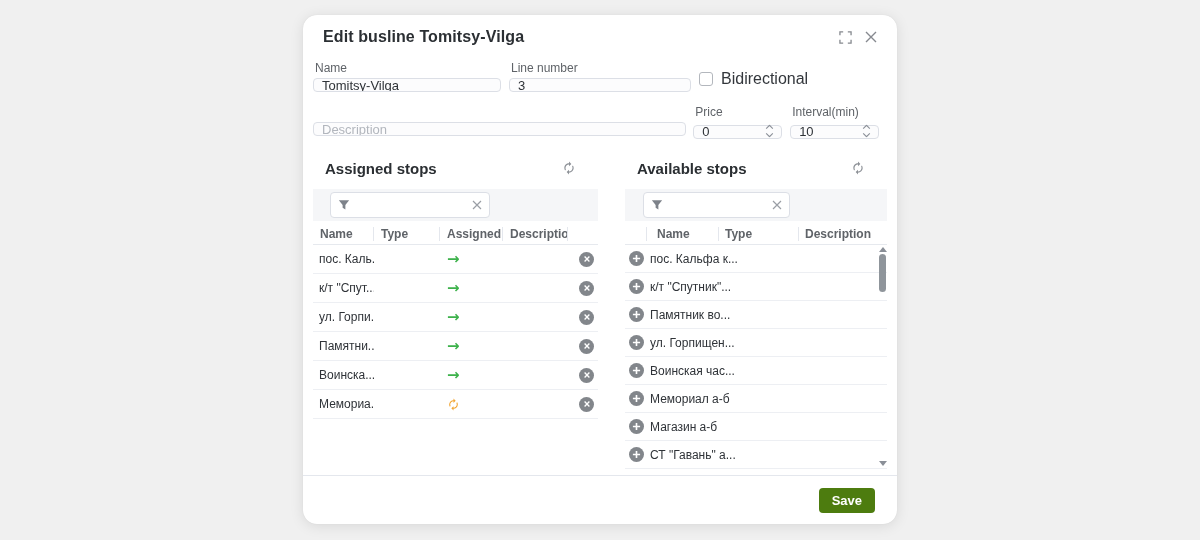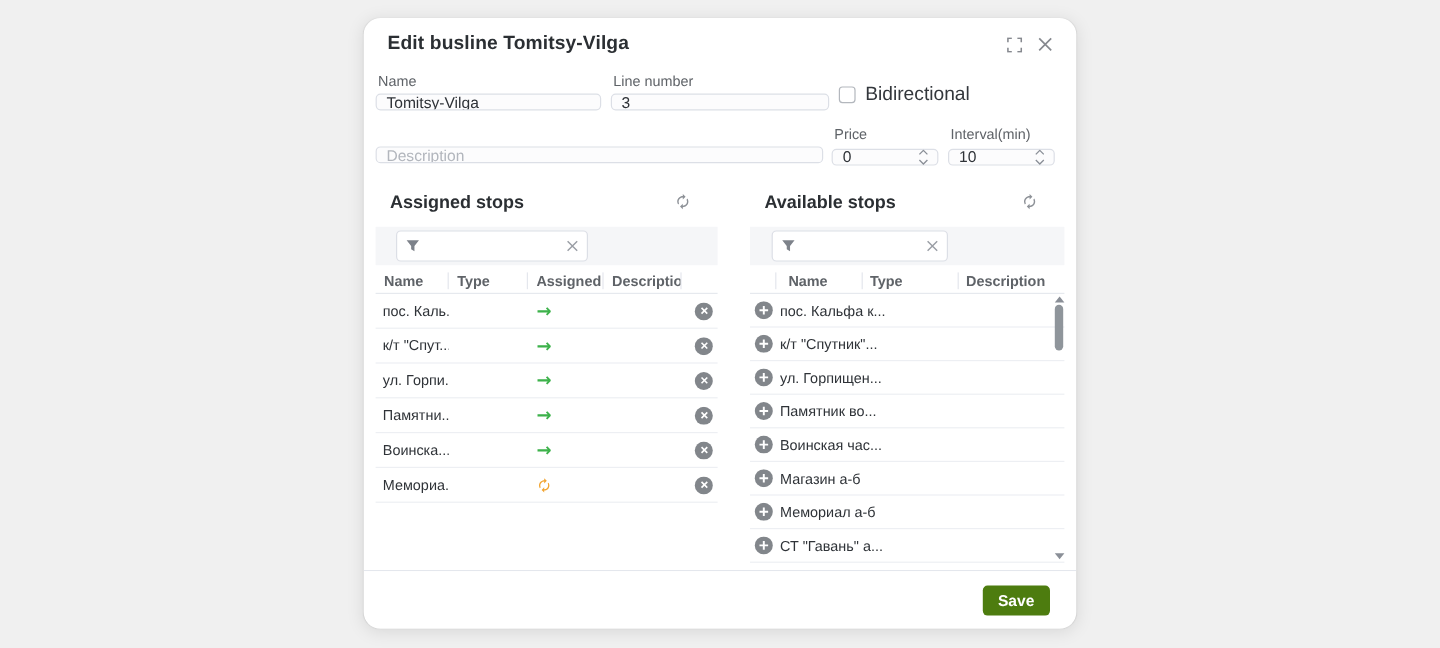--- a/index.html
+++ b/index.html
@@ -360,61 +360,61 @@
     <span class="cell cR-name">к/т "Спутник"...</span>
   </div>
               <div class="row">
     <span class="cell cR-add">
       <span class="btn-circle">
         <svg viewBox="0 0 10 10" width="9" height="9" stroke="#fff" stroke-width="1.8">
                       <path d="M5 1v8M1 5h8"></path>
                     </svg>
       </span>
     </span>
+    <span class="cell cR-name">Памятник во...</span>
+  </div>
+              <div class="row">
+    <span class="cell cR-add">
+      <span class="btn-circle">
+        <svg viewBox="0 0 10 10" width="9" height="9" stroke="#fff" stroke-width="1.8">
+                      <path d="M5 1v8M1 5h8"></path>
+                    </svg>
+      </span>
+    </span>
     <span class="cell cR-name">ул. Горпищен...</span>
   </div>
               <div class="row">
     <span class="cell cR-add">
       <span class="btn-circle">
         <svg viewBox="0 0 10 10" width="9" height="9" stroke="#fff" stroke-width="1.8">
                       <path d="M5 1v8M1 5h8"></path>
                     </svg>
       </span>
     </span>
-    <span class="cell cR-name">Памятник во...</span>
-  </div>
-              <div class="row">
-    <span class="cell cR-add">
-      <span class="btn-circle">
-        <svg viewBox="0 0 10 10" width="9" height="9" stroke="#fff" stroke-width="1.8">
-                      <path d="M5 1v8M1 5h8"></path>
-                    </svg>
-      </span>
-    </span>
     <span class="cell cR-name">Воинская час...</span>
   </div>
               <div class="row">
     <span class="cell cR-add">
       <span class="btn-circle">
         <svg viewBox="0 0 10 10" width="9" height="9" stroke="#fff" stroke-width="1.8">
                       <path d="M5 1v8M1 5h8"></path>
                     </svg>
       </span>
     </span>
+    <span class="cell cR-name">Мемориал а-б</span>
+  </div>
+              <div class="row">
+    <span class="cell cR-add">
+      <span class="btn-circle">
+        <svg viewBox="0 0 10 10" width="9" height="9" stroke="#fff" stroke-width="1.8">
+                      <path d="M5 1v8M1 5h8"></path>
+                    </svg>
+      </span>
+    </span>
     <span class="cell cR-name">Магазин а-б</span>
-  </div>
-              <div class="row">
-    <span class="cell cR-add">
-      <span class="btn-circle">
-        <svg viewBox="0 0 10 10" width="9" height="9" stroke="#fff" stroke-width="1.8">
-                      <path d="M5 1v8M1 5h8"></path>
-                    </svg>
-      </span>
-    </span>
-    <span class="cell cR-name">Мемориал а-б</span>
   </div>
               <div class="row">
     <span class="cell cR-add">
       <span class="btn-circle">
         <svg viewBox="0 0 10 10" width="9" height="9" stroke="#fff" stroke-width="1.8">
                       <path d="M5 1v8M1 5h8"></path>
                     </svg>
       </span>
     </span>
     <span class="cell cR-name">СТ "Гавань" а...</span>

